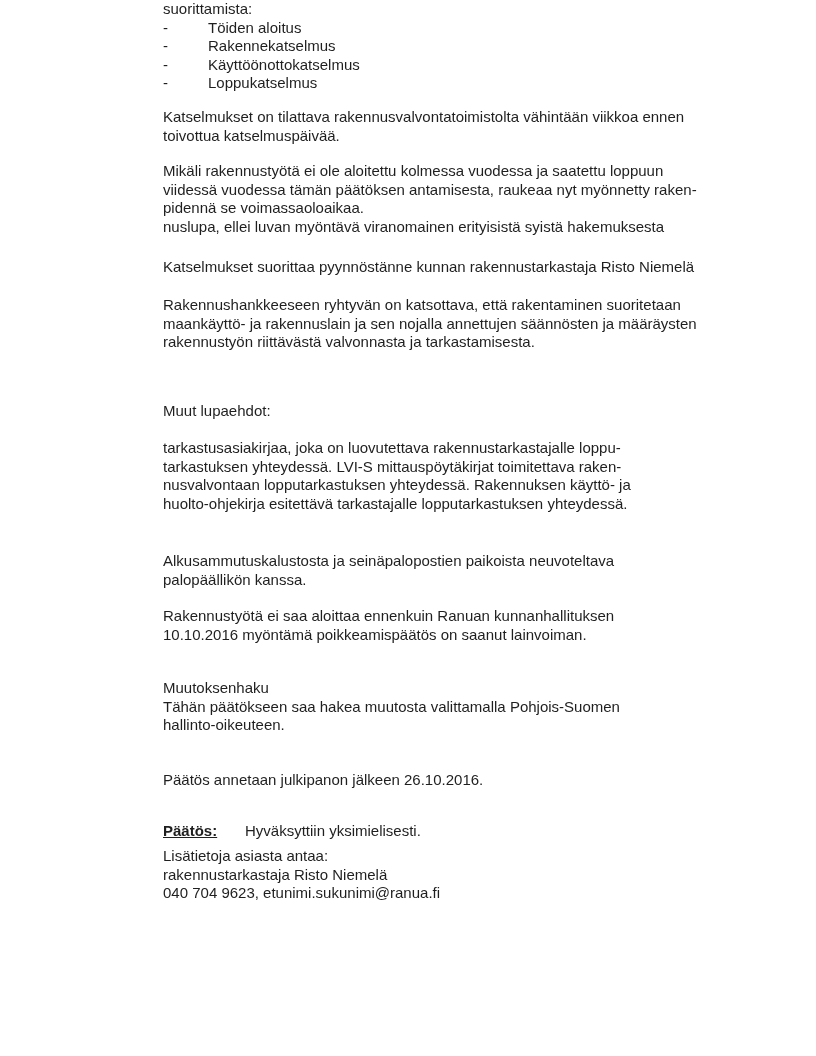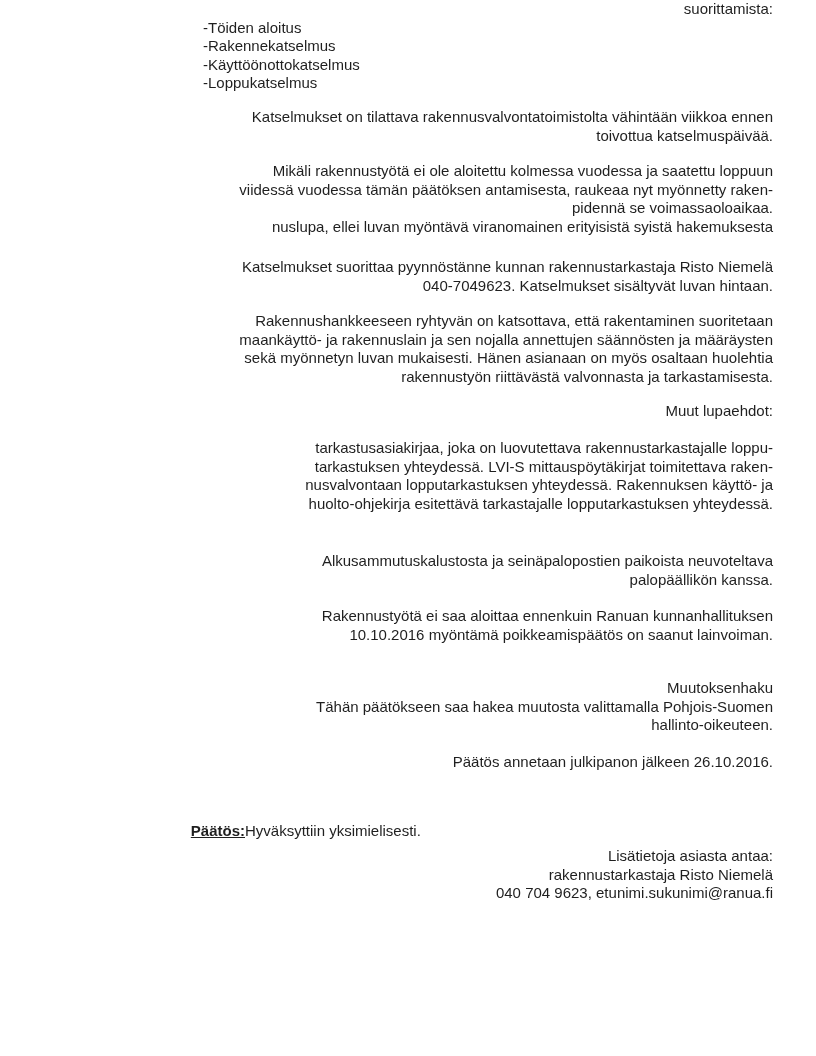--- a/index.html
+++ b/index.html
@@ -15,21 +15,20 @@
     overflow: hidden;
     font-family: "Liberation Sans", "DejaVu Sans", sans-serif;
     font-size: 15px;
     line-height: 18.5px;
     color: #1f1f1f;
   }
   .block {
     position: absolute;
     left: 163px;
     width: 610px;
-    text-align: right;
   }
   .ln {
     height: 18.5px;
     white-space: nowrap;
   }
   .row {
     display: flex;
   }
   .dash {
     display: inline-block;
@@ -80,27 +79,25 @@
 
   <div class="block" style="top:162px">
     <div class="ln">Mikäli rakennustyötä ei ole aloitettu kolmessa vuodessa ja saatettu loppuun</div>
     <div class="ln">viidessä vuodessa tämän päätöksen antamisesta, raukeaa nyt myönnetty raken-</div>
     <div class="ln">pidennä se voimassaoloaikaa.</div>
     <div class="ln">nuslupa, ellei luvan myöntävä viranomainen erityisistä syistä hakemuksesta</div>
   </div>
 
   <div class="block" style="top:258px">
     <div class="ln">Katselmukset suorittaa pyynnöstänne kunnan rakennustarkastaja Risto Niemelä</div>
-    <div class="ln">040-7049623. Katselmukset sisältyvät luvan hintaan.</div>
   </div>
 
-  <div class="block" style="top:312px">
+  <div class="block" style="top:296px">
     <div class="ln">Rakennushankkeeseen ryhtyvän on katsottava, että rakentaminen suoritetaan</div>
     <div class="ln">maankäyttö- ja rakennuslain ja sen nojalla annettujen säännösten ja määräysten</div>
-    <div class="ln">sekä myönnetyn luvan mukaisesti. Hänen asianaan on myös osaltaan huolehtia</div>
     <div class="ln">rakennustyön riittävästä valvonnasta ja tarkastamisesta.</div>
   </div>
 
   <div class="block" style="top:402px">
     <div class="ln">Muut lupaehdot:</div>
   </div>
 
   <div class="block" style="top:439px">
     <div class="ln">tarkastusasiakirjaa, joka on luovutettava rakennustarkastajalle loppu-</div>
     <div class="ln">tarkastuksen yhteydessä. LVI-S mittauspöytäkirjat toimitettava raken-</div>
@@ -117,21 +114,21 @@
     <div class="ln">Rakennustyötä ei saa aloittaa ennenkuin Ranuan kunnanhallituksen</div>
     <div class="ln">10.10.2016 myöntämä poikkeamispäätös on saanut lainvoiman.</div>
   </div>
 
   <div class="block" style="top:679px">
     <div class="ln">Muutoksenhaku</div>
     <div class="ln">Tähän päätökseen saa hakea muutosta valittamalla Pohjois-Suomen</div>
     <div class="ln">hallinto-oikeuteen.</div>
   </div>
 
-  <div class="block" style="top:753px">
+  <div class="block" style="top:771px">
     <div class="ln">Päätös annetaan julkipanon jälkeen 26.10.2016.</div>
   </div>
 
   <div class="block" style="top:791px">
     <div class="ln decision-row">
       <span class="decision-label-box"><span class="decision-label">Päätös:</span></span>
       <span>Hyväksyttiin yksimielisesti.</span>
     </div>
   </div>
 

